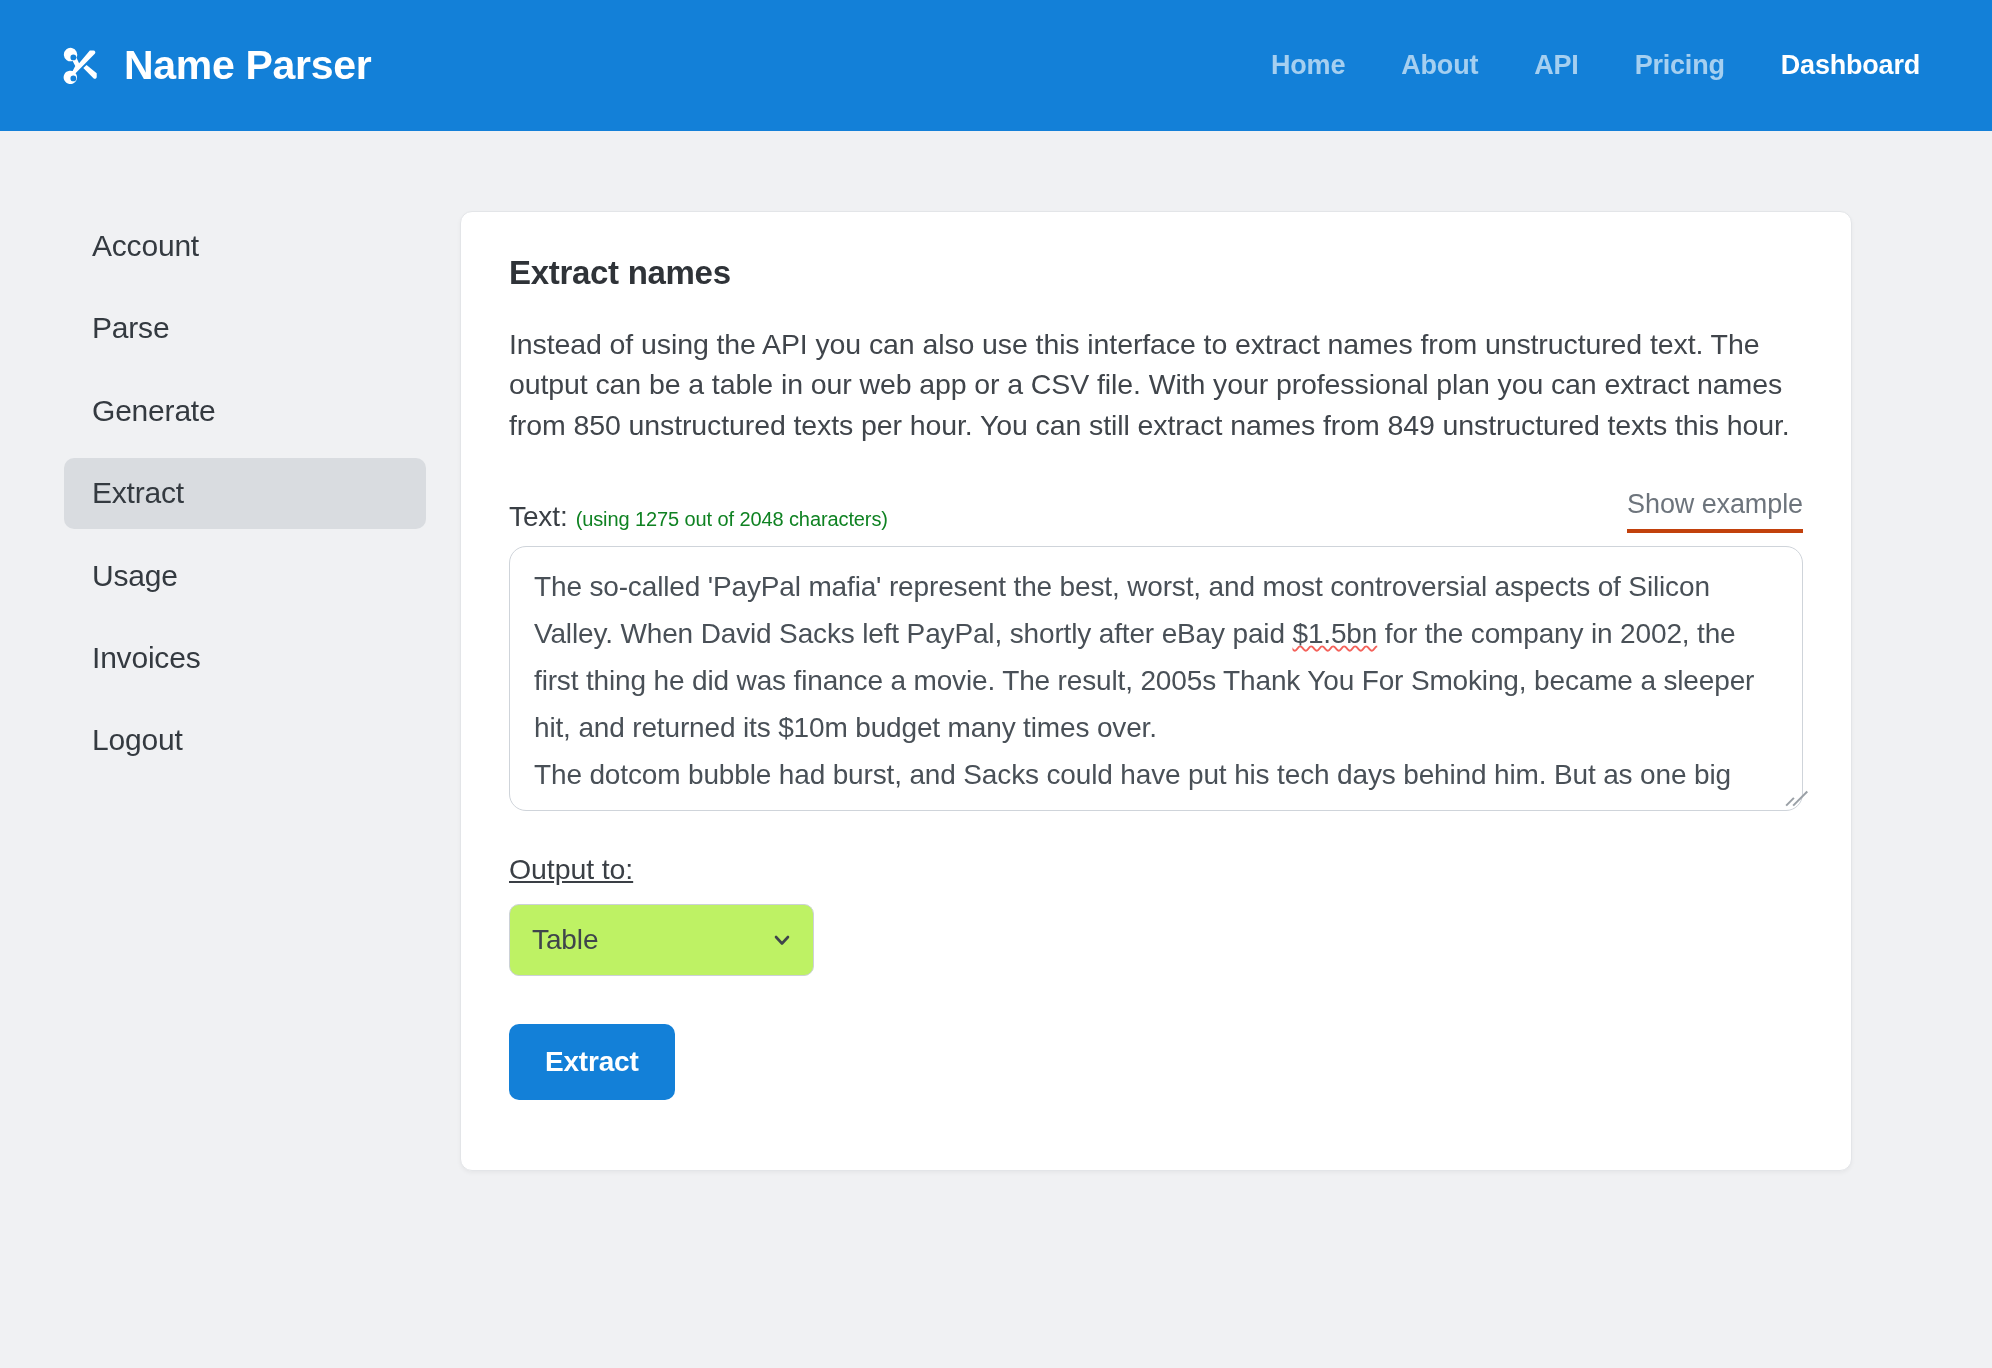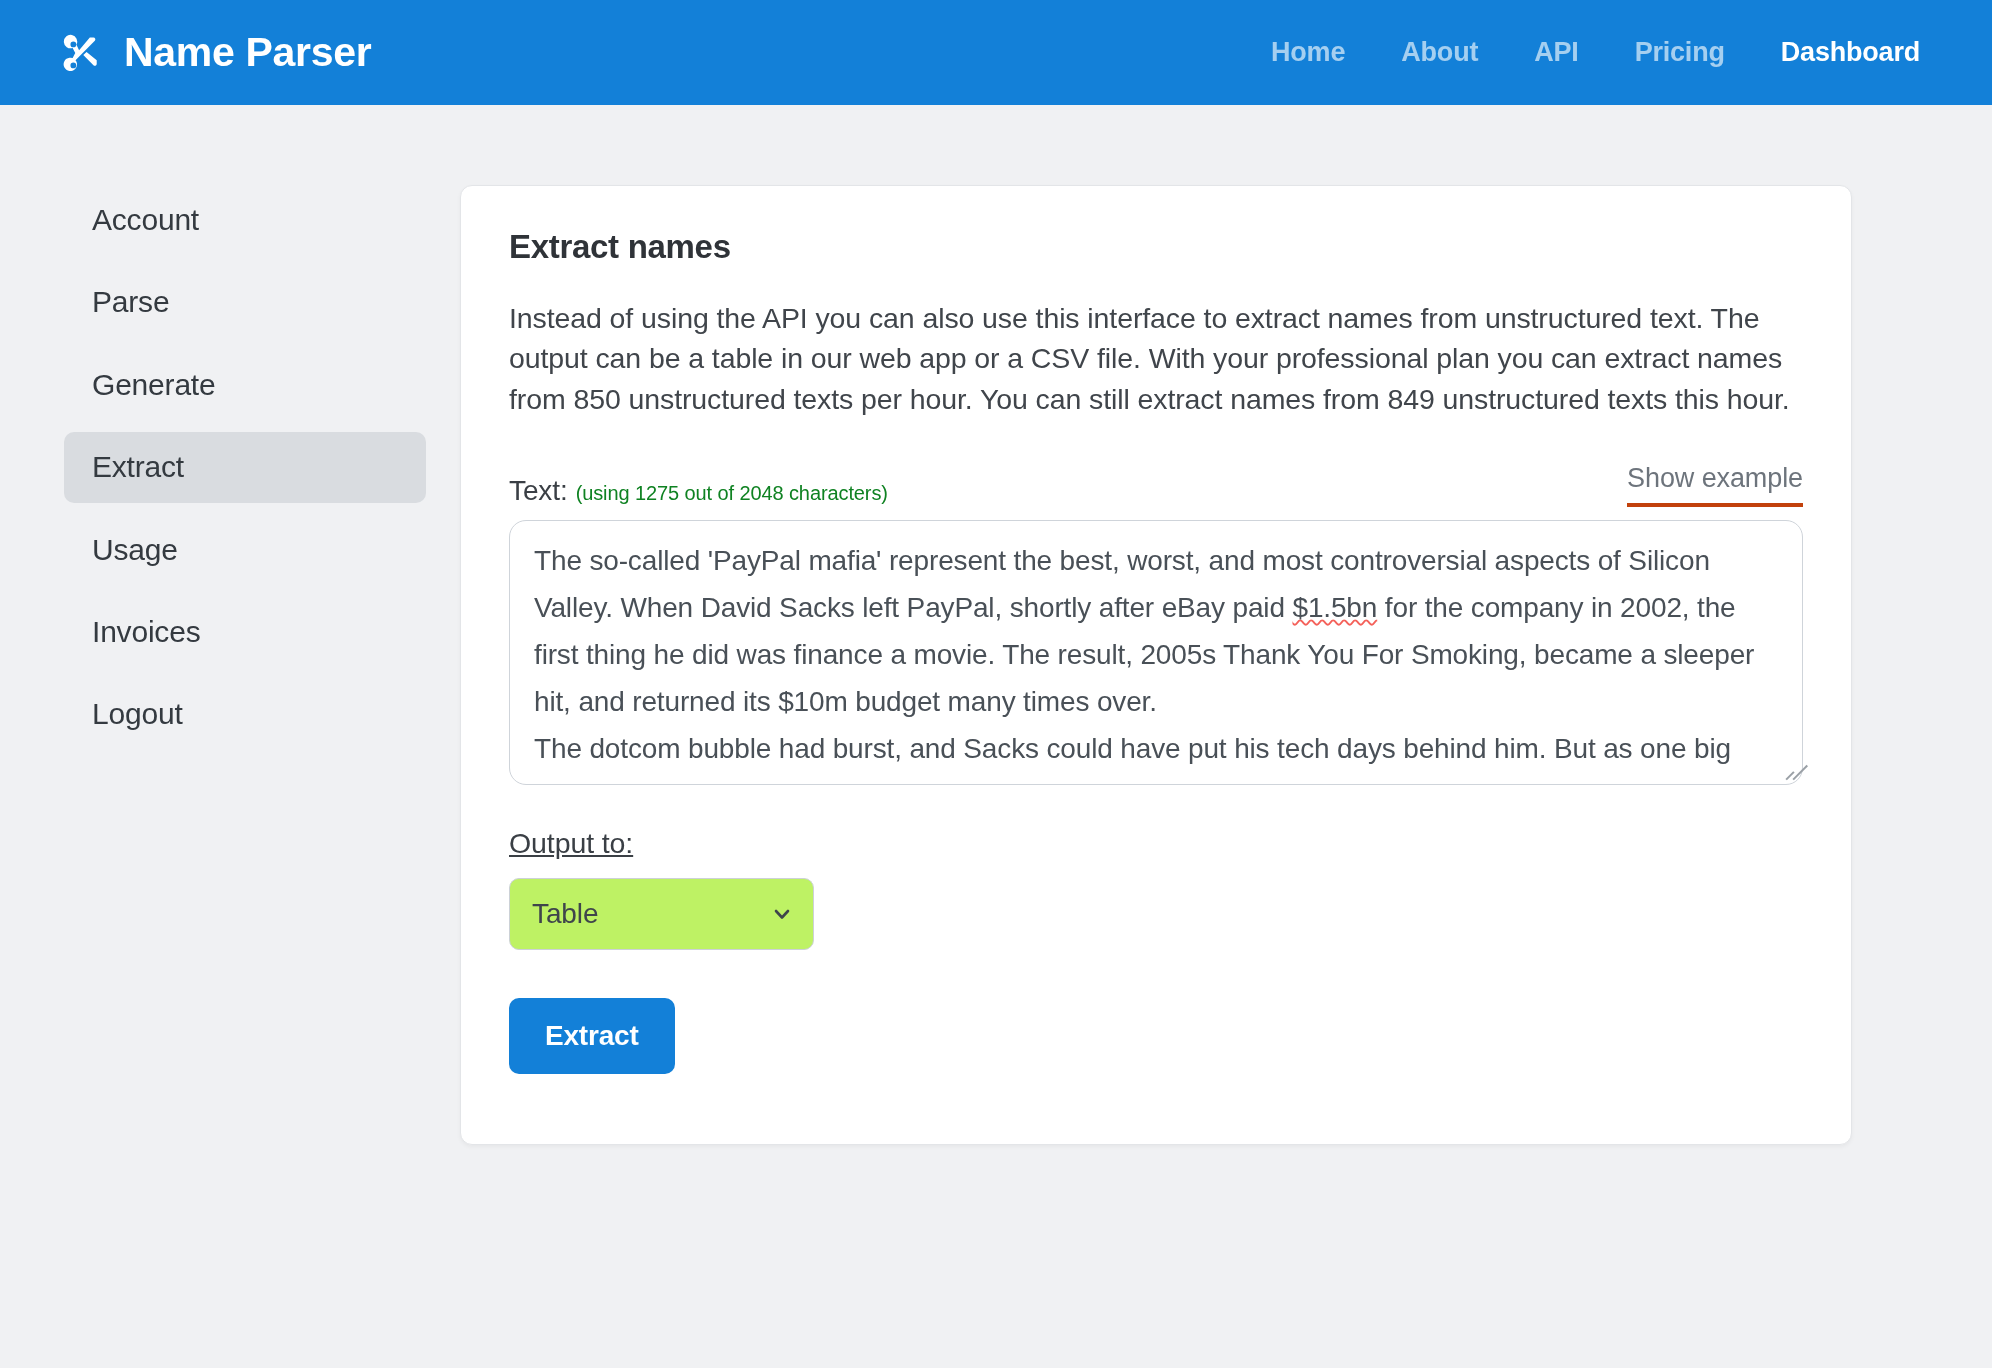--- a/index.html
+++ b/index.html
@@ -8,21 +8,21 @@
     padding: 0;
     width: 1992px;
     height: 1368px;
     background: #f0f1f3;
     font-family: "Liberation Sans", sans-serif;
     -webkit-font-smoothing: antialiased;
   }
 
   
   .navbar {
-    height: 105px;
+    height: 131px;
     background: #1380d8;
     display: flex;
     align-items: center;
     justify-content: space-between;
     padding: 0 60px 0 58px;
   }
   .brand {
     display: flex;
     align-items: center;
     gap: 20px;

